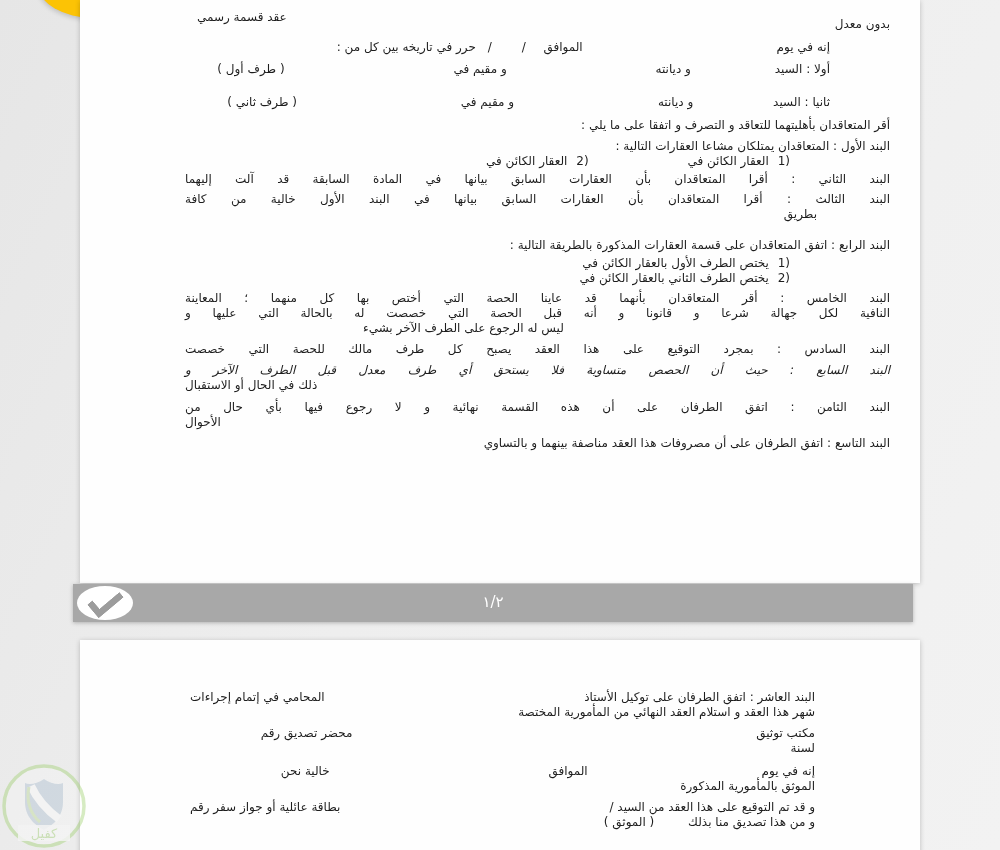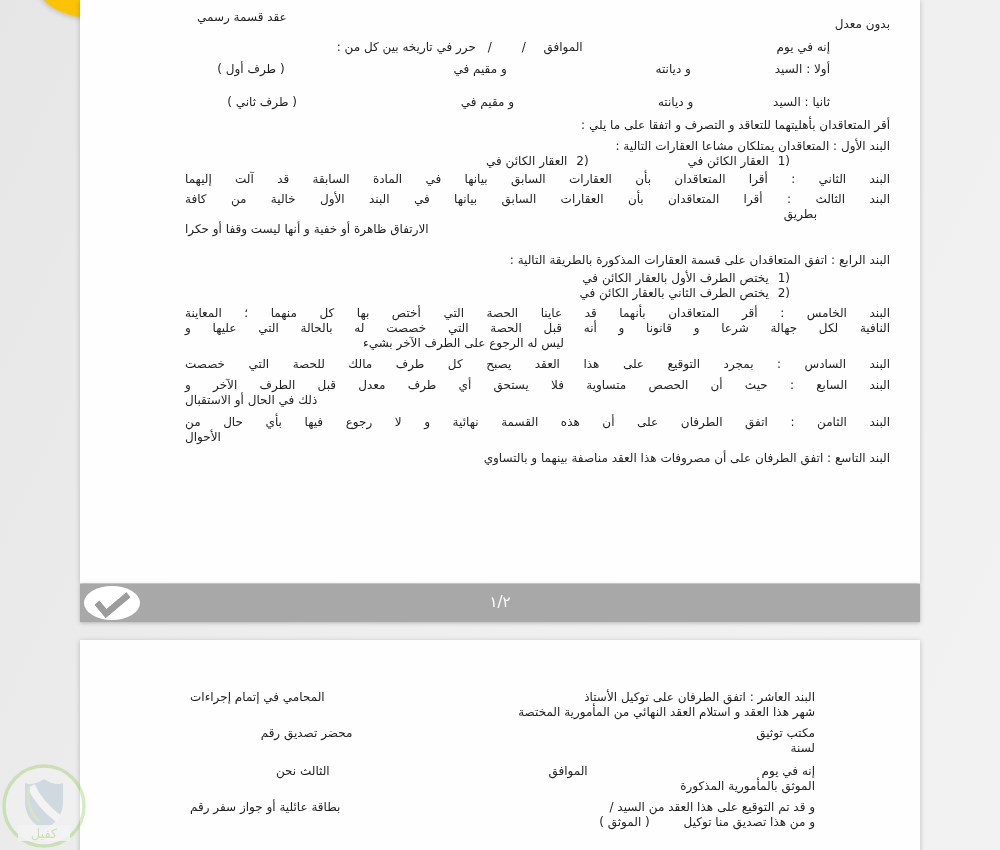--- a/index.html
+++ b/index.html
@@ -20,21 +20,21 @@
   .tr{text-align:right;}
   .tl{text-align:left;}
   .just{text-align:justify;text-align-last:justify;}
   .hdr{margin-right:60px;}
   .title-row{display:flex;justify-content:space-between;align-items:flex-start;}
   .doc-title{margin-top:0;margin-left:12px;}
   .rev-note{margin-top:7px;}
   .num{unicode-bidi:embed;}
   
   .bar{
-    position:absolute;left:80px;top:584px;width:840px;height:38px;
+    position:absolute;left:73px;top:584px;width:840px;height:38px;
     background:#a8a8a8;box-shadow:0 1px 4px rgba(0,0,0,.25);
   }
   .check-btn{
     position:absolute;left:4px;top:2px;width:56px;height:34px;background:#ffffff;
     border-radius:50%;display:flex;align-items:center;justify-content:center;cursor:pointer;
   }
   .checkmark{
     width:26px;height:11px;border-left:7px solid #9c9c9c;border-bottom:7px solid #9c9c9c;
     transform:rotate(-40deg);margin-bottom:5px;border-radius:1px;
   }
@@ -92,39 +92,38 @@
       <span class="num" dir="ltr">1)</span>
       <span style="margin-right:5px;margin-left:95px;">العقار الكائن في</span>
       <span class="num" dir="ltr">2)</span>
       <span style="margin-right:5px;">العقار الكائن في</span>
     </div>
 
     <div class="line just" style="margin-top:3px;">البند الثاني : أقرا المتعاقدان بأن العقارات السابق بيانها في المادة السابقة قد آلت إليهما</div>
     <div class="line just" style="margin-top:5px;">البند الثالث : أقرا المتعاقدان بأن العقارات السابق بيانها في البند الأول خالية من كافة</div>
 
     <div class="line tr" style="padding-right:73px;">بطريق</div>
-    <div class="line tl">الارتفاق ظاهرة أو خفية و أنها ليست وقفا أو حكرا</div>
 
     <div class="line tr" style="margin-top:16px;">البند الرابع : اتفق المتعاقدان على قسمة العقارات المذكورة بالطريقة التالية :</div>
     <div class="line tr" style="margin-top:3px;padding-right:100px;">
       <span class="num" dir="ltr">1)</span>
       <span style="margin-right:5px;">يختص الطرف الأول بالعقار الكائن في</span>
     </div>
     <div class="line tr" style="padding-right:100px;">
       <span class="num" dir="ltr">2)</span>
       <span style="margin-right:5px;">يختص الطرف الثاني بالعقار الكائن في</span>
     </div>
 
     <div class="line just" style="margin-top:5px;">البند الخامس : أقر المتعاقدان بأنهما قد عاينا الحصة التي أختص بها كل منهما ؛ المعاينة</div>
     <div class="line just">النافية لكل جهالة شرعا و قانونا و أنه قبل الحصة التي خصصت له بالحالة التي عليها و</div>
     <div class="line tl" style="padding-left:178px;">ليس له الرجوع على الطرف الآخر بشيء</div>
 
     <div class="line just" style="margin-top:6px;">البند السادس : بمجرد التوقيع على هذا العقد يصبح كل طرف مالك للحصة التي خصصت</div>
 
-    <div class="line just" style="margin-top:6px;">البند السابع : حيث أن الحصص متساوية فلا يستحق أي طرف معدل قبل الطرف الآخر و</div>
+    <div class="line just" style="margin-top:6px;font-style:italic;">البند السابع : حيث أن الحصص متساوية فلا يستحق أي طرف معدل قبل الطرف الآخر و</div>
     <div class="line tl">ذلك في الحال أو الاستقبال</div>
 
     <div class="line just" style="margin-top:7px;">البند الثامن : اتفق الطرفان على أن هذه القسمة نهائية و لا رجوع فيها بأي حال من</div>
     <div class="line tl">الأحوال</div>
 
     <div class="line tr" style="margin-top:6px;">البند التاسع : اتفق الطرفان على أن مصروفات هذا العقد مناصفة بينهما و بالتساوي</div>
   </div>
 
   <div class="bar">
     <div class="check-btn">
@@ -142,30 +141,30 @@
 
     <div class="line tr" style="margin-top:6px;">
       <span style="margin-left:400px;">مكتب توثيق</span>
       <span>محضر تصديق رقم</span>
     </div>
     <div class="line tr">لسنة</div>
 
     <div class="line tr" style="margin-top:8px;">
       <span style="margin-left:170px;">إنه في يوم</span>
       <span style="margin-left:215px;">الموافق</span>
-      <span>الثالث نحن</span>
+      <span>خالية نحن</span>
     </div>
     <div class="line tr">الموثق بالمأمورية المذكورة</div>
 
     <div class="line" style="margin-top:6px;display:flex;justify-content:space-between;">
       <span>و قد تم التوقيع على هذا العقد من السيد /</span>
       <span>بطاقة عائلية أو جواز سفر رقم</span>
     </div>
     <div class="line tr">
-      <span style="margin-left:30px;">و من هذا تصديق منا توكيل</span>
+      <span style="margin-left:30px;">و من هذا تصديق منا بذلك</span>
       <span>( الموثق )</span>
     </div>
   </div>
 
   <div class="watermark">
     <svg width="88" height="88" viewBox="0 0 88 88">
       <circle cx="44" cy="44" r="40" fill="#ffffff" fill-opacity="0.55" stroke="#9ccf6a" stroke-width="3.5"></circle>
       <path d="M44,17 C51,22 59,23 63,21 L63,40 C63,55 53,63 44,68 C35,63 25,55 25,40 L25,21 C29,23 37,22 44,17 Z" fill="#a9bdd0"></path>
       <path d="M31,24 C37,37 48,49 59,57" stroke="#ffffff" stroke-width="8" fill="none"></path>
       <path d="M29,25 C26,38 30,52 40,60" stroke="#b9d98e" stroke-width="3" fill="none"></path>

